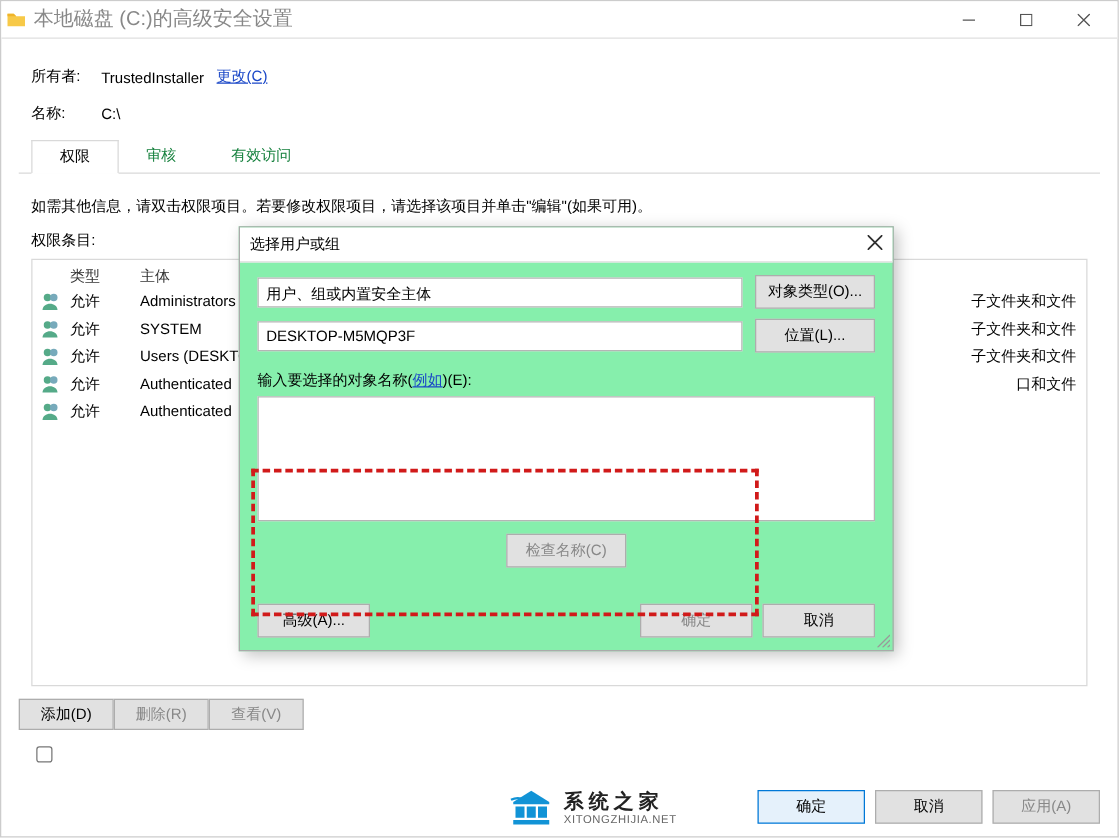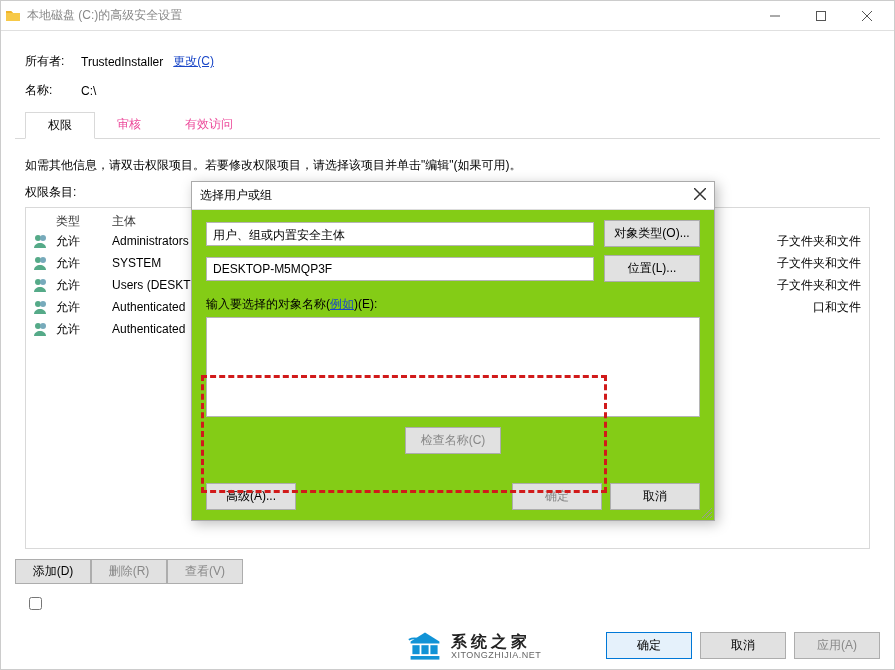--- a/index.html
+++ b/index.html
@@ -22,21 +22,21 @@
     padding: 0 4px;
     border-bottom: 1px solid #e0e0e0;
     background: #fff;
   }
   .titlebar .folder-icon {
     width: 16px; height: 16px;
     margin-right: 6px;
     display:inline-block;
   }
   .titlebar .folder-icon svg { width:16px; height:16px; }
-  .titlebar .title-text { flex:1; color:#888; font-size:12px; }
+  .titlebar .title-text { flex:1; color:#888; font-size:16px; }
   .win-buttons { display:flex; }
   .win-btn {
     width: 46px; height: 30px;
     display:flex; align-items:center; justify-content:center;
     color:#666;
     font-size:12px;
   }
   .win-btn svg { width:10px; height:10px; }
 
   .content {
@@ -46,21 +46,21 @@
   .info-row { display:flex; align-items:center; margin: 12px 0 8px 10px; }
   .info-label { width: 56px; font-size:12px; }
   .info-value { font-size:12px; }
   .link { color:#1a47c7; text-decoration:underline; cursor:pointer; margin-left:10px; }
 
   .tabs-outer { border-bottom: 1px solid #d9d9d9; height: 26px; position:relative; margin-top:14px; }
   .tabs { display:flex; position:absolute; bottom:-1px; left:10px; }
   .tab {
     padding: 4px 22px;
     font-size:12px;
-    color:#ec4899;
+    color:#15803d;
   }
   .tab.active {
     border: 1px solid #d9d9d9;
     border-bottom: 1px solid #fff;
     background:#fff;
     color:#000;
   }
 
   .help-text { margin: 18px 10px 10px 10px; font-size:12px; }
   .section-label { margin: 6px 10px; font-size:12px; }
@@ -111,21 +111,21 @@
   .bottom-bar .btn { min-width: 86px; padding:4px 12px; }
   .btn.primary { border:1px solid #0078d7; background:#e5f1fb; }
 
   
   .modal {
     position:absolute;
     left: 190px;
     top: 180px;
     width: 524px;
     height: 340px;
-    background:#84cc16;
+    background:#86efac;
     border:1px solid #aaa;
     box-shadow: 3px 3px 12px rgba(0,0,0,.25);
     display:flex;
     flex-direction:column;
   }
   .modal-title {
     height: 28px;
     background:#fff;
     display:flex;
     align-items:center;

